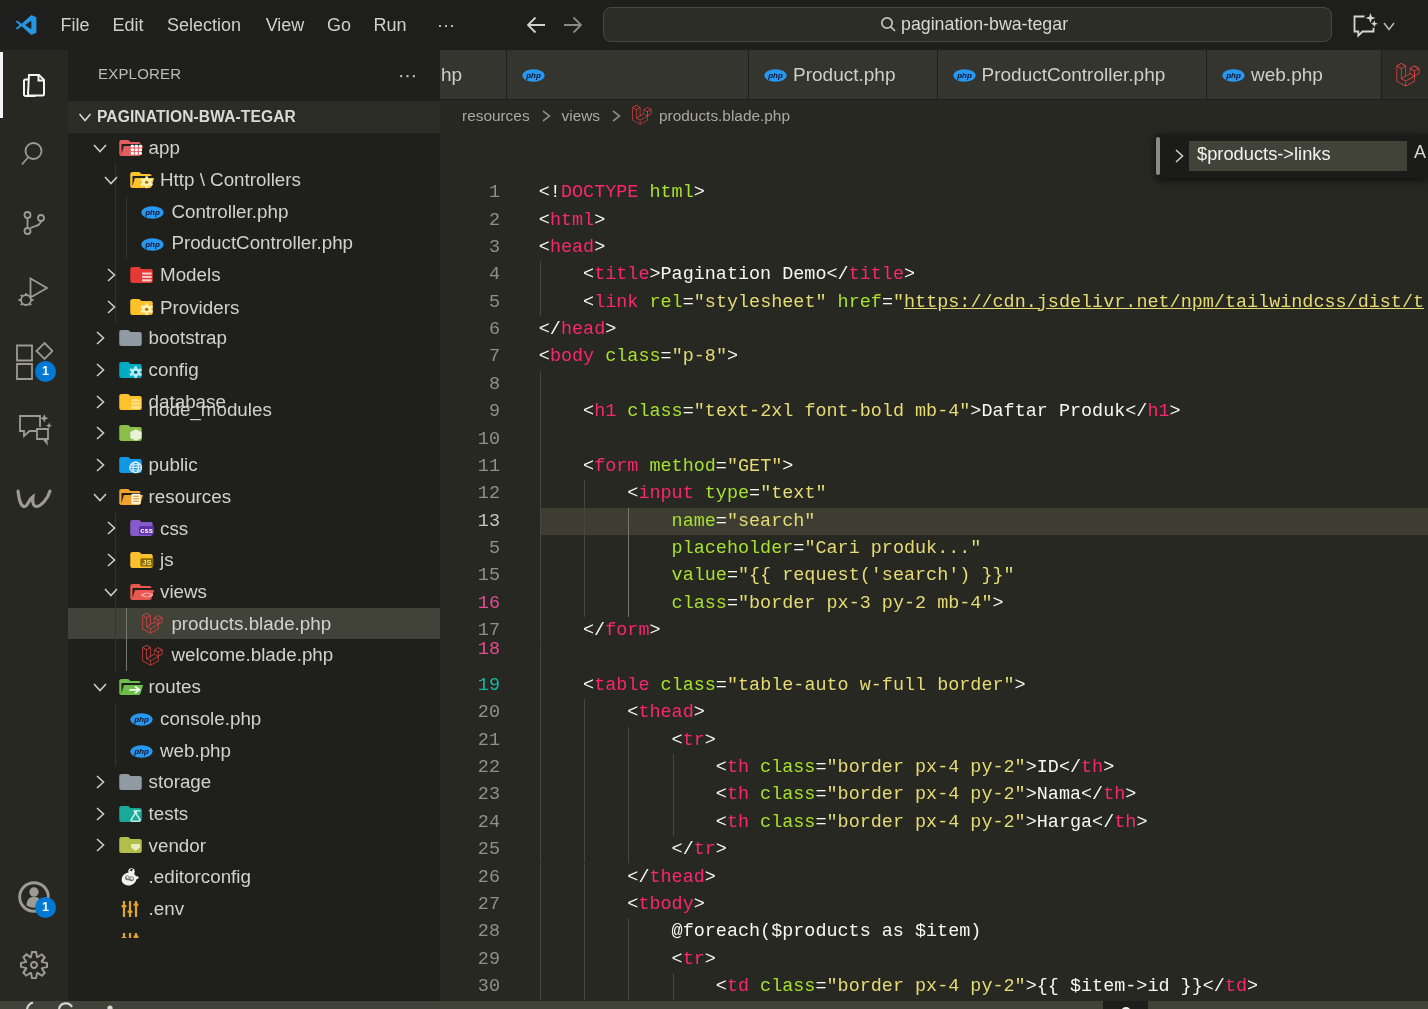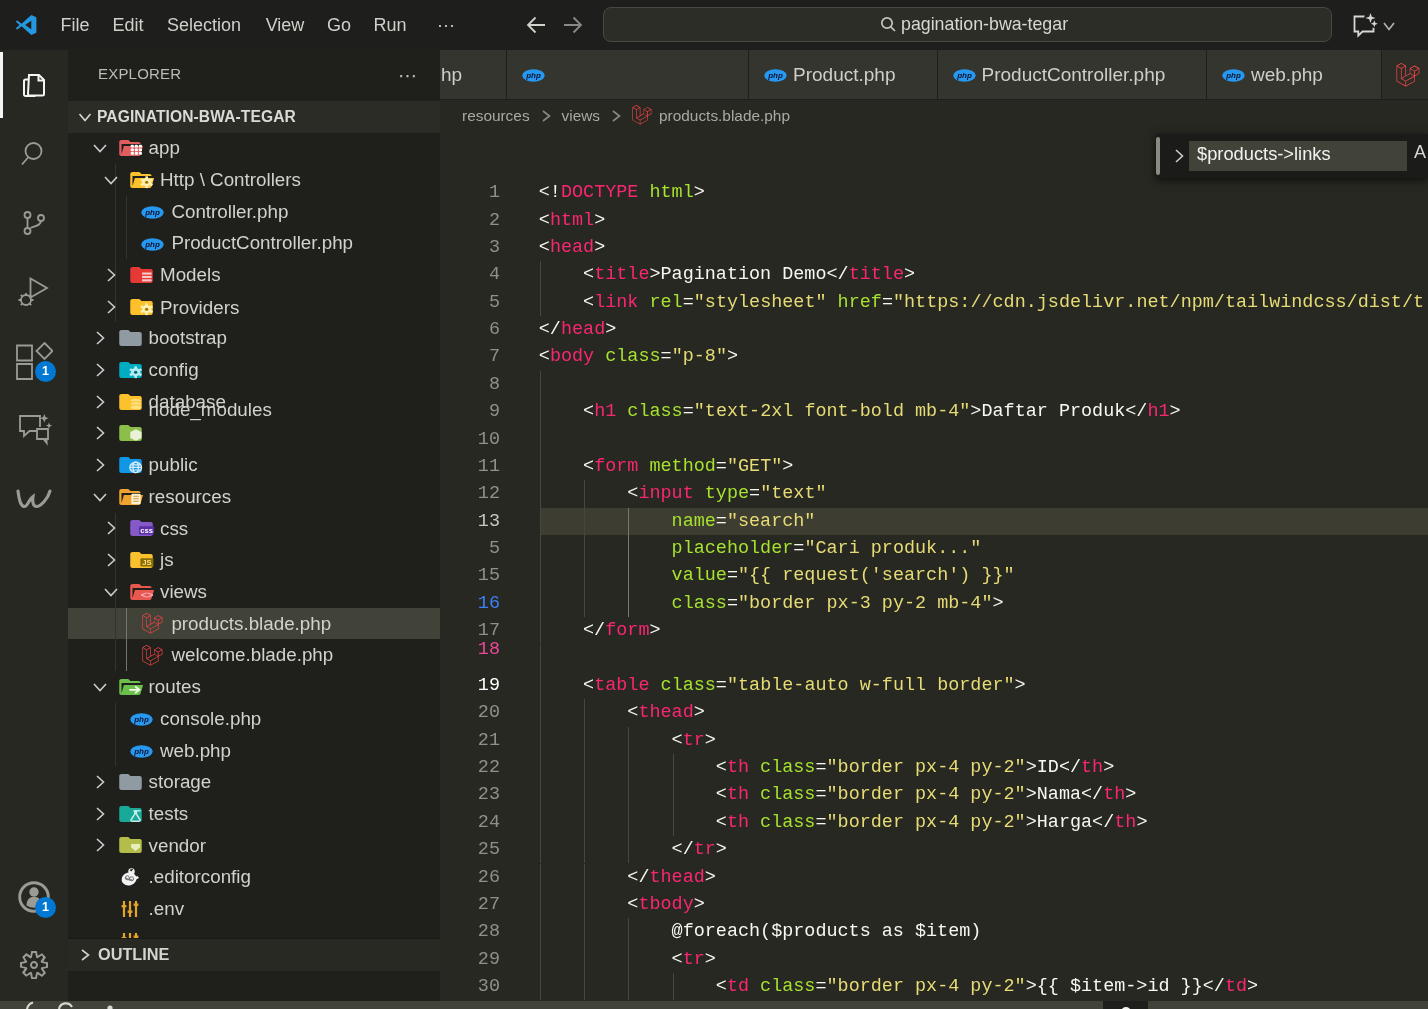--- a/index.html
+++ b/index.html
@@ -1,19 +1,19 @@
 <!DOCTYPE html>
 <html><head><meta charset="utf-8"><style>
 * { margin:0; padding:0; }
 body { width:1428px; height:1009px; overflow:hidden; background:#272822; font-family:"Liberation Sans",sans-serif; }
 #root { position:relative; width:1428px; height:1009px; overflow:hidden; }
 .gut { position:absolute; left:440px; width:60px; text-align:right; font:18.45px "Liberation Mono",monospace; line-height:27.37px; }
 .cl { position:absolute; left:538.8px; white-space:pre; font:18.45px "Liberation Mono",monospace; line-height:27.37px; }
 .cl .w { color:#f8f8f2 } .cl .p { color:#f92672 } .cl .g { color:#a6e22e }
-.cl .y { color:#e6db74 } .cl .yu { color:#e6db74; }
+.cl .y { color:#e6db74 } .cl .yu { color:#e6db74; text-decoration:underline }
 .trl { position:absolute; font-size:18.8px; color:#d2d2cd; line-height:31.7px; white-space:pre; }
 .badge { position:absolute; width:21px; height:21px; border-radius:50%; background:#0078d4; color:#fff; font-size:12.5px; font-weight:bold; text-align:center; line-height:21px; }
 .tablbl { position:absolute; font-size:19px; color:#cfcfca; line-height:49px; white-space:pre; }
 .bcsep { display:inline-block; vertical-align:-3px; margin:0 8px; }
 </style></head><body>
 <div id="root">
 <div style="position:absolute;left:0;top:0;width:1428px;height:50px;background:#1e1f1c">
 <div style="position:absolute;left:14px;top:13px"><svg width="24" height="24" viewBox="0 0 24 24" style="">
           <path d="M17.3 1.9 L7.6 10.8 L3.3 7.5 L1.6 8.5 L5.5 12 L1.6 15.5 L3.3 16.5 L7.6 13.2 L17.3 22.1 L22.4 19.8 V4.2 Z M17.3 7.7 V16.3 L11.1 12 Z" fill="#2596e0"></path>
         </svg></div>
@@ -371,26 +371,20 @@
 <div style="position:absolute;left:51.0px;top:929.6px;width:22px;height:22px"><svg width="22" height="22" viewBox="0 0 22 22" style="">
             <g stroke="#e3a42a" stroke-width="2.2" fill="none">
               <path d="M5 3 V19 M11 3 V19 M17 3 V19"></path>
             </g>
             <rect x="2.6" y="7" width="4.8" height="2.4" fill="#e3a42a"></rect>
             <rect x="8.6" y="12.5" width="4.8" height="2.4" fill="#e3a42a"></rect>
             <rect x="14.6" y="5.5" width="4.8" height="2.4" fill="#e3a42a"></rect>
           </svg></div>
 </div>
 
-<div style="position:absolute;left:0;top:887.8px;width:372px;height:32px;background:#282922;border-top:1px solid #00000055">
- <svg width="16" height="16" viewBox="0 0 16 16" style="position:absolute;left:9px;top:8px">
-          <path d="M5 3 L11.5 8 L5 13" fill="none" stroke="#d0d0cb" stroke-width="1.6"></path>
-        </svg>
- <div style="position:absolute;left:30px;top:6px;font-size:16.3px;font-weight:bold;color:#d4d4d0">OUTLINE</div>
-</div>
 </div>
 <div style="position:absolute;left:440px;top:50px;width:988px;height:951px;background:#272822">
   <div style="position:absolute;left:0;top:0;width:988px;height:49px;background:#1e1f1c">
         <div style="position:absolute;left:0.0px;top:0;width:65.7px;height:49px;background:#34352f"></div>
 <div class="tablbl" style="left:1.0px;top:0">hp</div>
 <div style="position:absolute;left:67.0px;top:0;width:241.0px;height:49px;background:#34352f"></div>
 <div style="position:absolute;left:82.0px;top:18px"><svg width="23" height="13" viewBox="0 0 23 13" style="">
             <ellipse cx="11.5" cy="6.5" rx="11.2" ry="6.2" fill="#2798f0"></ellipse>
             <text x="11.5" y="9.4" font-family="Liberation Sans" font-size="8" font-weight="bold" font-style="italic" fill="#101430" text-anchor="middle">php</text>
           </svg></div>
@@ -478,31 +472,31 @@
 <div class="gut" style="top:535.0px;color:#90908a">5</div>
 <div style="position:absolute;left:539.8px;top:535.0px;width:1px;height:27.37px;background:#464741"></div>
 <div style="position:absolute;left:584.1px;top:535.0px;width:1px;height:27.37px;background:#464741"></div>
 <div style="position:absolute;left:628.4px;top:535.0px;width:1px;height:27.37px;background:#767771"></div>
 <div class="cl" style="top:535.0px"><span class="w">            </span><span class="g">placeholder</span><span class="w">=</span><span class="y">"Cari produk..."</span></div>
 <div class="gut" style="top:562.4px;color:#90908a">15</div>
 <div style="position:absolute;left:539.8px;top:562.4px;width:1px;height:27.37px;background:#464741"></div>
 <div style="position:absolute;left:584.1px;top:562.4px;width:1px;height:27.37px;background:#464741"></div>
 <div style="position:absolute;left:628.4px;top:562.4px;width:1px;height:27.37px;background:#767771"></div>
 <div class="cl" style="top:562.4px"><span class="w">            </span><span class="g">value</span><span class="w">=</span><span class="y">"{{ request('search') }}"</span></div>
-<div class="gut" style="top:589.8px;color:#3b82f6">16</div>
+<div class="gut" style="top:589.8px;color:#ec4899">16</div>
 <div style="position:absolute;left:539.8px;top:589.8px;width:1px;height:27.37px;background:#464741"></div>
 <div style="position:absolute;left:584.1px;top:589.8px;width:1px;height:27.37px;background:#464741"></div>
 <div style="position:absolute;left:628.4px;top:589.8px;width:1px;height:27.37px;background:#767771"></div>
 <div class="cl" style="top:589.8px"><span class="w">            </span><span class="g">class</span><span class="w">=</span><span class="y">"border px-3 py-2 mb-4"</span><span class="w">&gt;</span></div>
 <div class="gut" style="top:617.1px;color:#90908a">17</div>
 <div style="position:absolute;left:539.8px;top:617.1px;width:1px;height:27.37px;background:#464741"></div>
 <div class="cl" style="top:617.1px"><span class="w">    &lt;/</span><span class="p">form</span><span class="w">&gt;</span></div>
 <div class="gut" style="top:636px;color:#ec4899">18</div>
 <div style="position:absolute;left:539.8px;top:644.5px;width:1px;height:27.37px;background:#464741"></div>
-<div class="gut" style="top:671.9px;color:#ffffff">19</div>
+<div class="gut" style="top:671.9px;color:#14b8a6">19</div>
 <div style="position:absolute;left:539.8px;top:671.9px;width:1px;height:27.37px;background:#464741"></div>
 <div class="cl" style="top:671.9px"><span class="w">    &lt;</span><span class="p">table</span><span class="w"> </span><span class="g">class</span><span class="w">=</span><span class="y">"table-auto w-full border"</span><span class="w">&gt;</span></div>
 <div class="gut" style="top:699.2px;color:#90908a">20</div>
 <div style="position:absolute;left:539.8px;top:699.2px;width:1px;height:27.37px;background:#464741"></div>
 <div style="position:absolute;left:584.1px;top:699.2px;width:1px;height:27.37px;background:#464741"></div>
 <div class="cl" style="top:699.2px"><span class="w">        &lt;</span><span class="p">thead</span><span class="w">&gt;</span></div>
 <div class="gut" style="top:726.6px;color:#90908a">21</div>
 <div style="position:absolute;left:539.8px;top:726.6px;width:1px;height:27.37px;background:#464741"></div>
 <div style="position:absolute;left:584.1px;top:726.6px;width:1px;height:27.37px;background:#464741"></div>
 <div style="position:absolute;left:628.4px;top:726.6px;width:1px;height:27.37px;background:#464741"></div>

